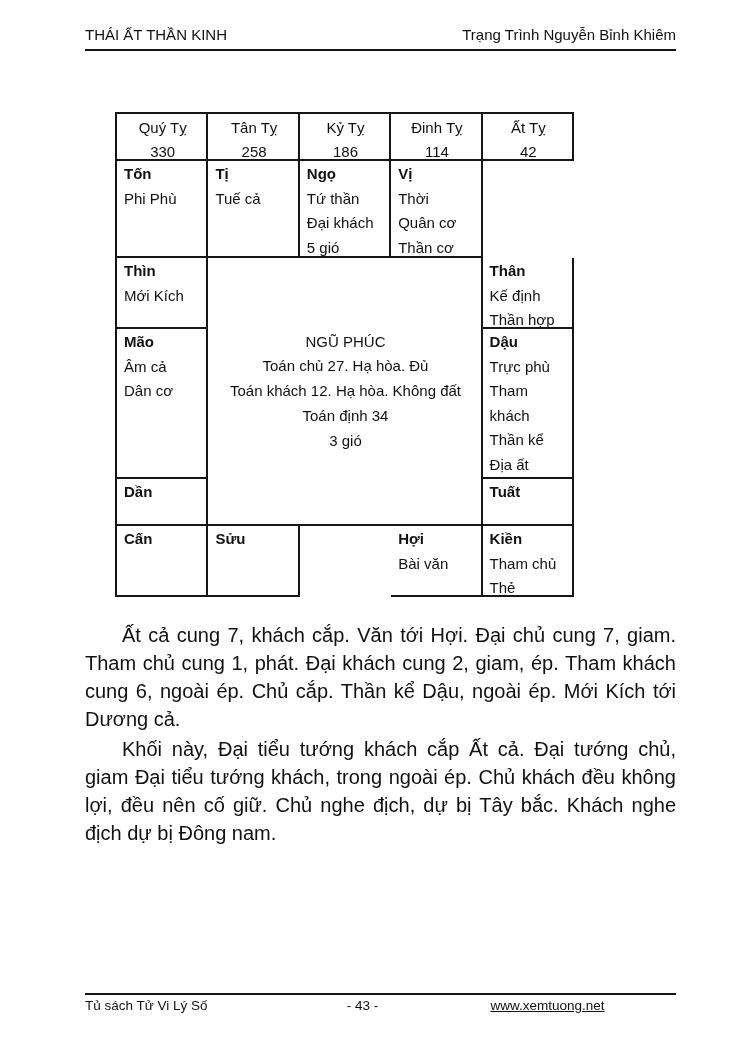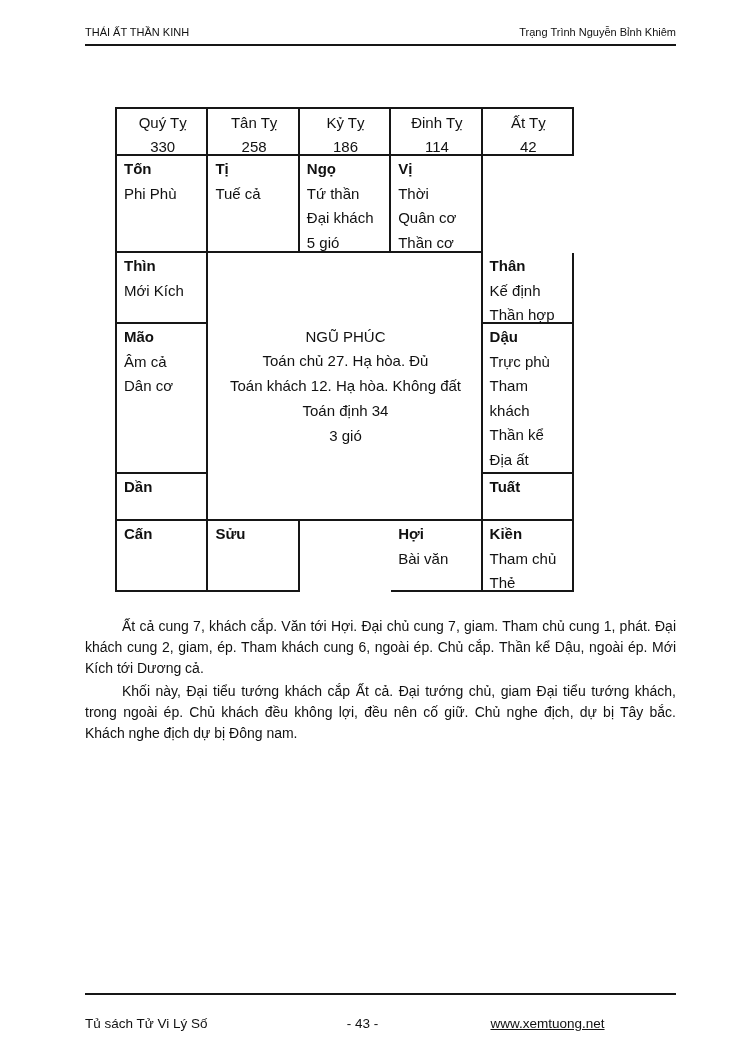--- a/index.html
+++ b/index.html
@@ -11,21 +11,21 @@
     background: #ffffff;
     color: #111;
     font-family: "Liberation Sans", "DejaVu Sans", sans-serif;
     overflow: hidden;
   }
   .content { margin: 26px 68px 0 85px; }
 
   
   .page-header {
     display: flex; justify-content: space-between; align-items: flex-end;
-    font-size: 11px;
+    font-size: 15px;
     padding-bottom: 6px;
     border-bottom: 2px solid #161616;
   }
 
   
   .chart {
     margin-top: 61px;
     margin-left: 30px;
     width: 459px;
     display: grid;
@@ -45,33 +45,33 @@
   .cell .lbl { font-weight: bold; }
   .cell.year { text-align: center; padding-top: 2px; line-height: 24px; }
   .cell.center-cell {
     display: flex; flex-direction: column; justify-content: center;
     text-align: center; line-height: 24.8px;
   }
   .line.split { display: flex; justify-content: space-between; padding-right: 3px; }
 
   
   .body-par {
-    font-size: 14px;
-    line-height: 21px;
+    font-size: 20px;
+    line-height: 28px;
     text-align: justify;
     text-indent: 37px;
   }
   .body-par.first { margin-top: 24px; }
   .body-par.second { margin-top: 2px; }
 
   
   .page-footer {
     position: absolute; left: 85px; right: 68px; top: 993px;
     border-top: 2px solid #161616;
-    padding-top: 21px;
+    padding-top: 3px;
     display: flex;
     font-size: 13.5px;
   }
   .page-footer .f-left  { flex: 1; text-align: left; }
   .page-footer .f-center{ flex: 1; text-align: center; }
   .page-footer .f-right { flex: 1; text-align: center; padding-right: 36px; }
   .page-footer .f-right span { text-decoration: underline; }
 </style>
 </head>
 <body>

